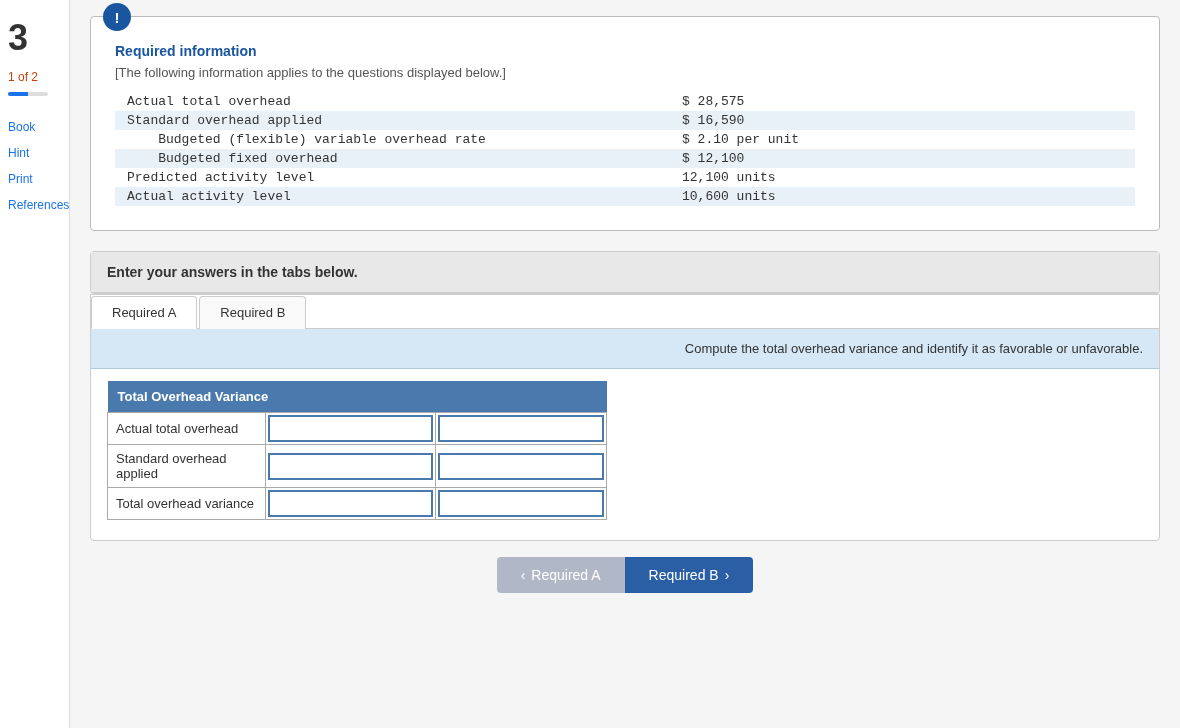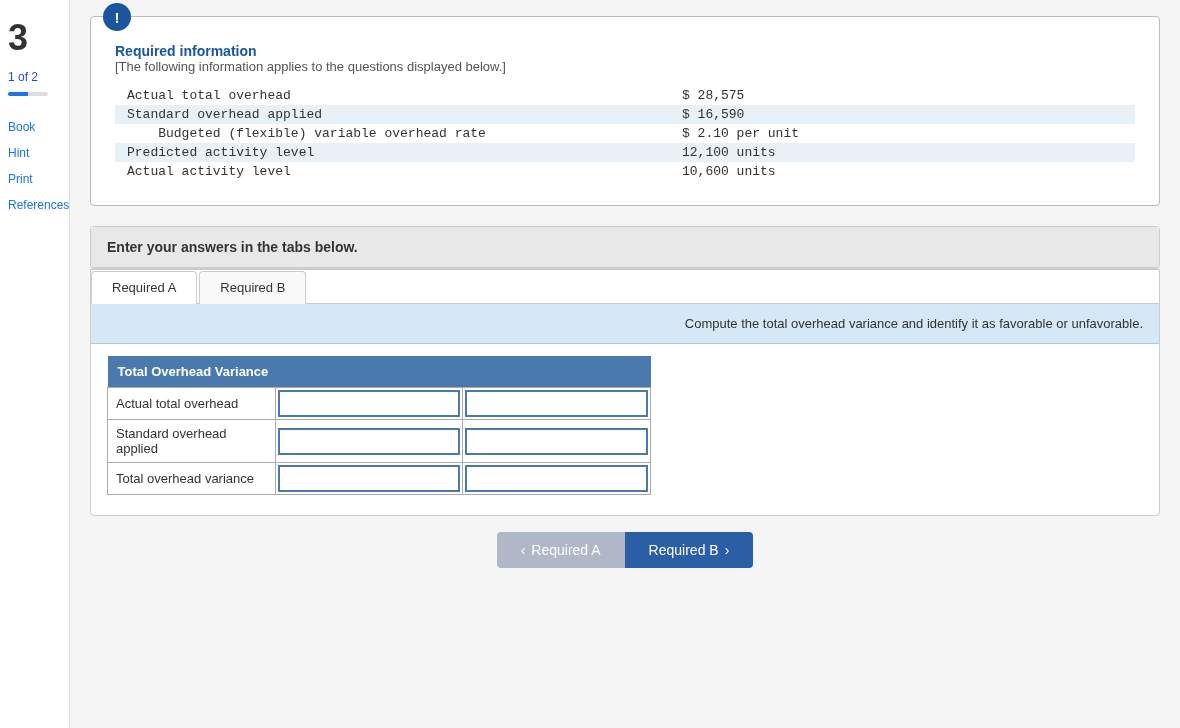--- a/index.html
+++ b/index.html
@@ -27,21 +27,21 @@
     .sidebar-number {
       font-size: 36px;
       font-weight: bold;
       color: #333;
       padding: 10px 8px;
       line-height: 1;
     }
 
     .sidebar-page-info {
       font-size: 12px;
-      color: #1d4ed8;
+      color: #c2410c;
       padding: 4px 8px;
     }
 
     .sidebar-progress {
       width: 40px;
       height: 4px;
       background: #ddd;
       margin: 4px 8px;
       border-radius: 2px;
       overflow: hidden;
@@ -96,20 +96,21 @@
       font-size: 15px;
       display: flex;
       align-items: center;
       justify-content: center;
     }
 
     .info-title {
       color: #1a56a0;
       font-weight: bold;
       font-size: 14px;
+      margin-bottom: 6px;
       margin-top: 6px;
     }
 
     .info-subtitle {
       font-size: 13px;
       color: #555;
       margin-bottom: 12px;
     }
 
     .info-intro {
@@ -203,21 +204,21 @@
       text-align: right;
     }
 
     
     .variance-table-wrapper {
       padding: 12px 16px 20px 16px;
     }
 
     .variance-table {
       border-collapse: collapse;
-      width: 544px;
+      width: 500px;
       font-size: 13px;
     }
 
     .variance-table thead tr th {
       background: #4a7aad;
       color: #fff;
       text-align: center;
       padding: 8px 10px;
       font-weight: bold;
       font-size: 13px;
@@ -316,20 +317,24 @@
           <td class="label-cell">Actual total overhead</td>
           <td class="value-cell">$ 28,575</td>
         </tr>
         <tr>
           <td class="label-cell">Standard overhead applied</td>
           <td class="value-cell">$ 16,590</td>
         </tr>
         <tr>
           <td class="label-cell">&nbsp;&nbsp;&nbsp;&nbsp;Budgeted (flexible) variable overhead rate</td>
           <td class="value-cell">$ 2.10 per unit</td>
+        </tr>
+        <tr>
+          <td class="label-cell">&nbsp;&nbsp;&nbsp;&nbsp;Budgeted fixed overhead</td>
+          <td class="value-cell">$ 12,100</td>
         </tr>
         <tr>
           <td class="label-cell">Predicted activity level</td>
           <td class="value-cell">12,100 units</td>
         </tr>
         <tr>
           <td class="label-cell">Actual activity level</td>
           <td class="value-cell">10,600 units</td>
         </tr>
       </tbody>

